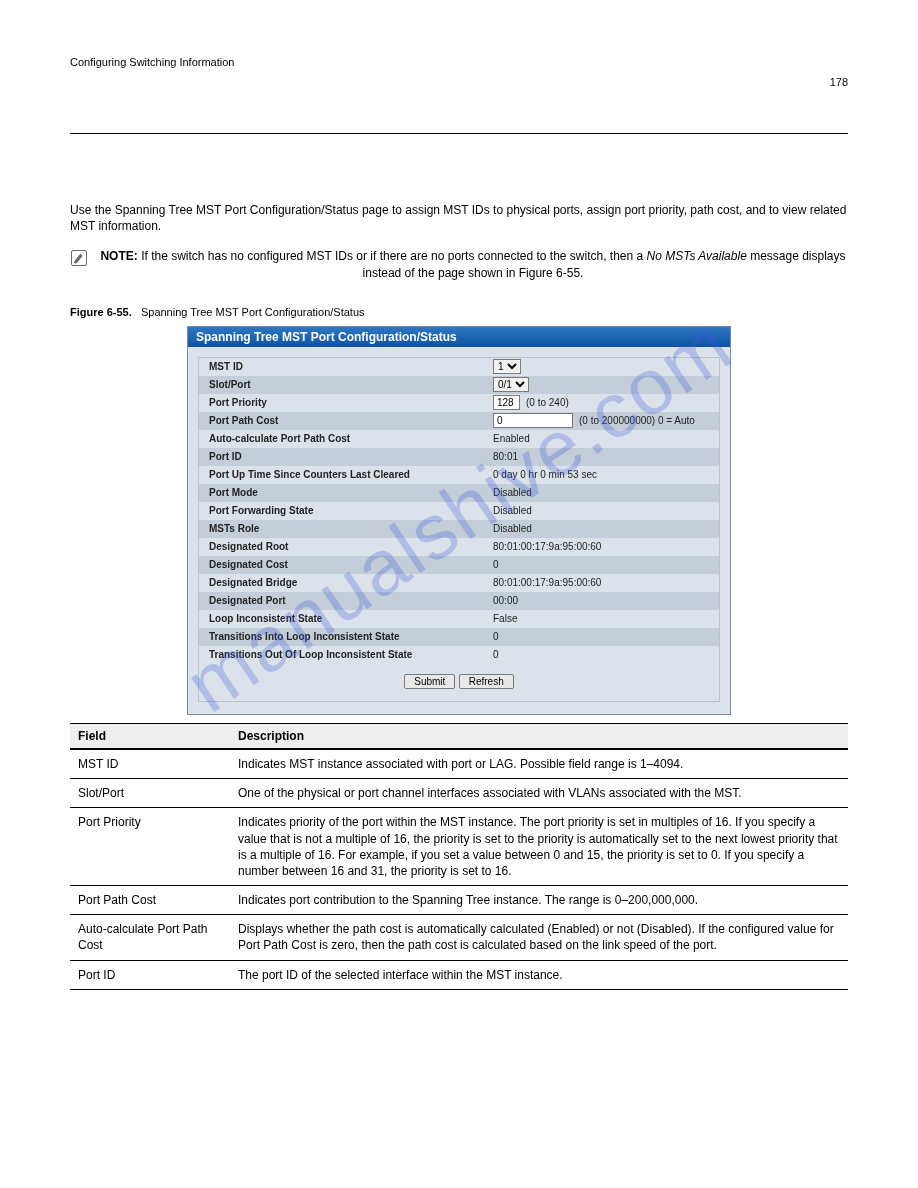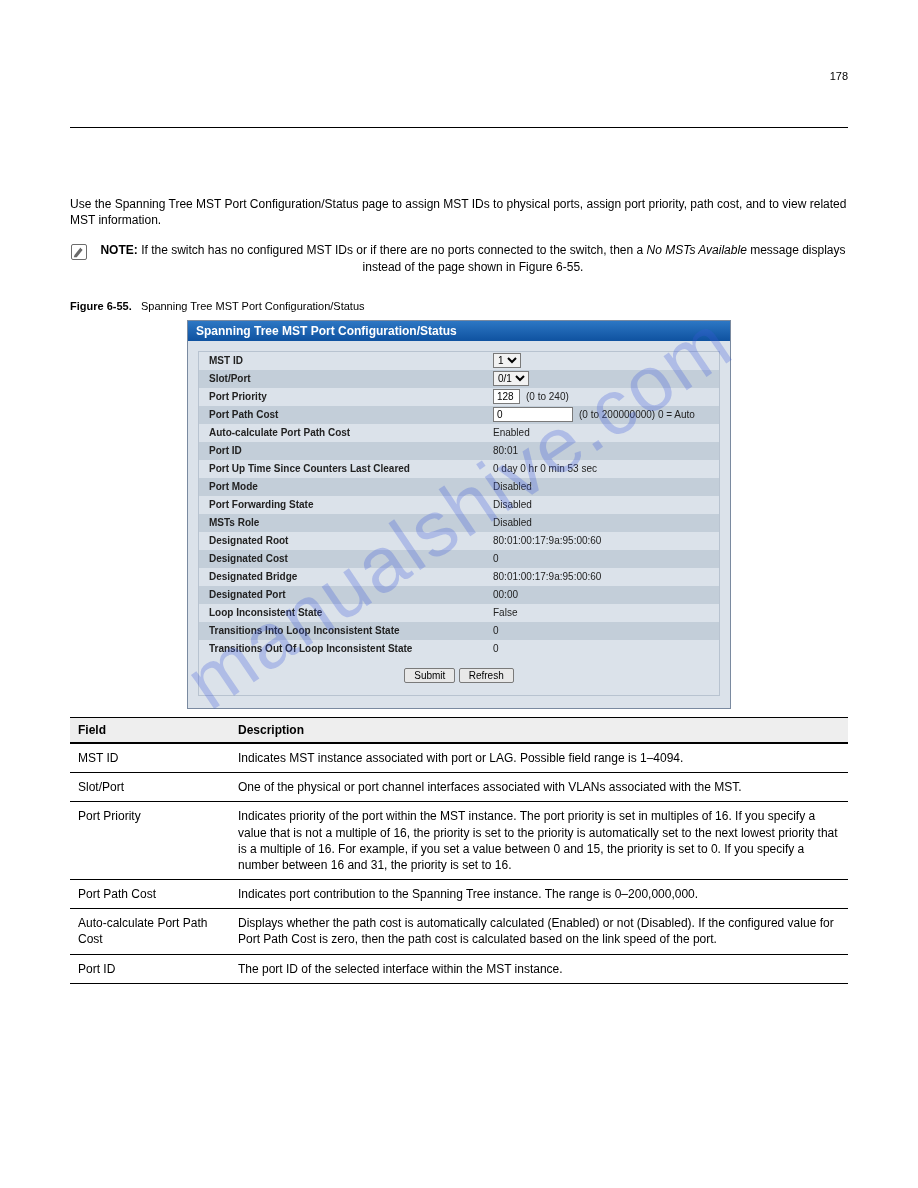--- a/index.html
+++ b/index.html
@@ -52,20 +52,21 @@
     .watermark { position: absolute; left: 50%; top: 50%; transform: translate(-50%, -50%) rotate(-34deg); font-size: 78px; color: rgba(60, 90, 220, 0.28); letter-spacing: 2px; pointer-events: none; user-select: none; white-space: nowrap; font-family: Arial, sans-serif; z-index: 5; }
   </style>
 </head>
 <body>
 
 <div class="page">
   <div class="watermark">manualshive.com</div>
 
   <div>
     <div class="pagenum">178</div>
+    <div class="pagehdr-left">Configuring Switching Information</div>
     <div class="clear"></div>
     <hr class="top-rule">
   </div>
 
   <p class="body-text">Use the Spanning Tree MST Port Configuration/Status page to assign MST IDs to physical ports, assign port priority, path cost, and to view related MST information.</p>
 
   <div class="note-row">
     <div class="note-icon">
       <svg viewBox="0 0 24 24">
           <rect x="2" y="2" width="20" height="20" rx="2" fill="#fff" stroke="#5b5b5b" stroke-width="1.2"></rect>

